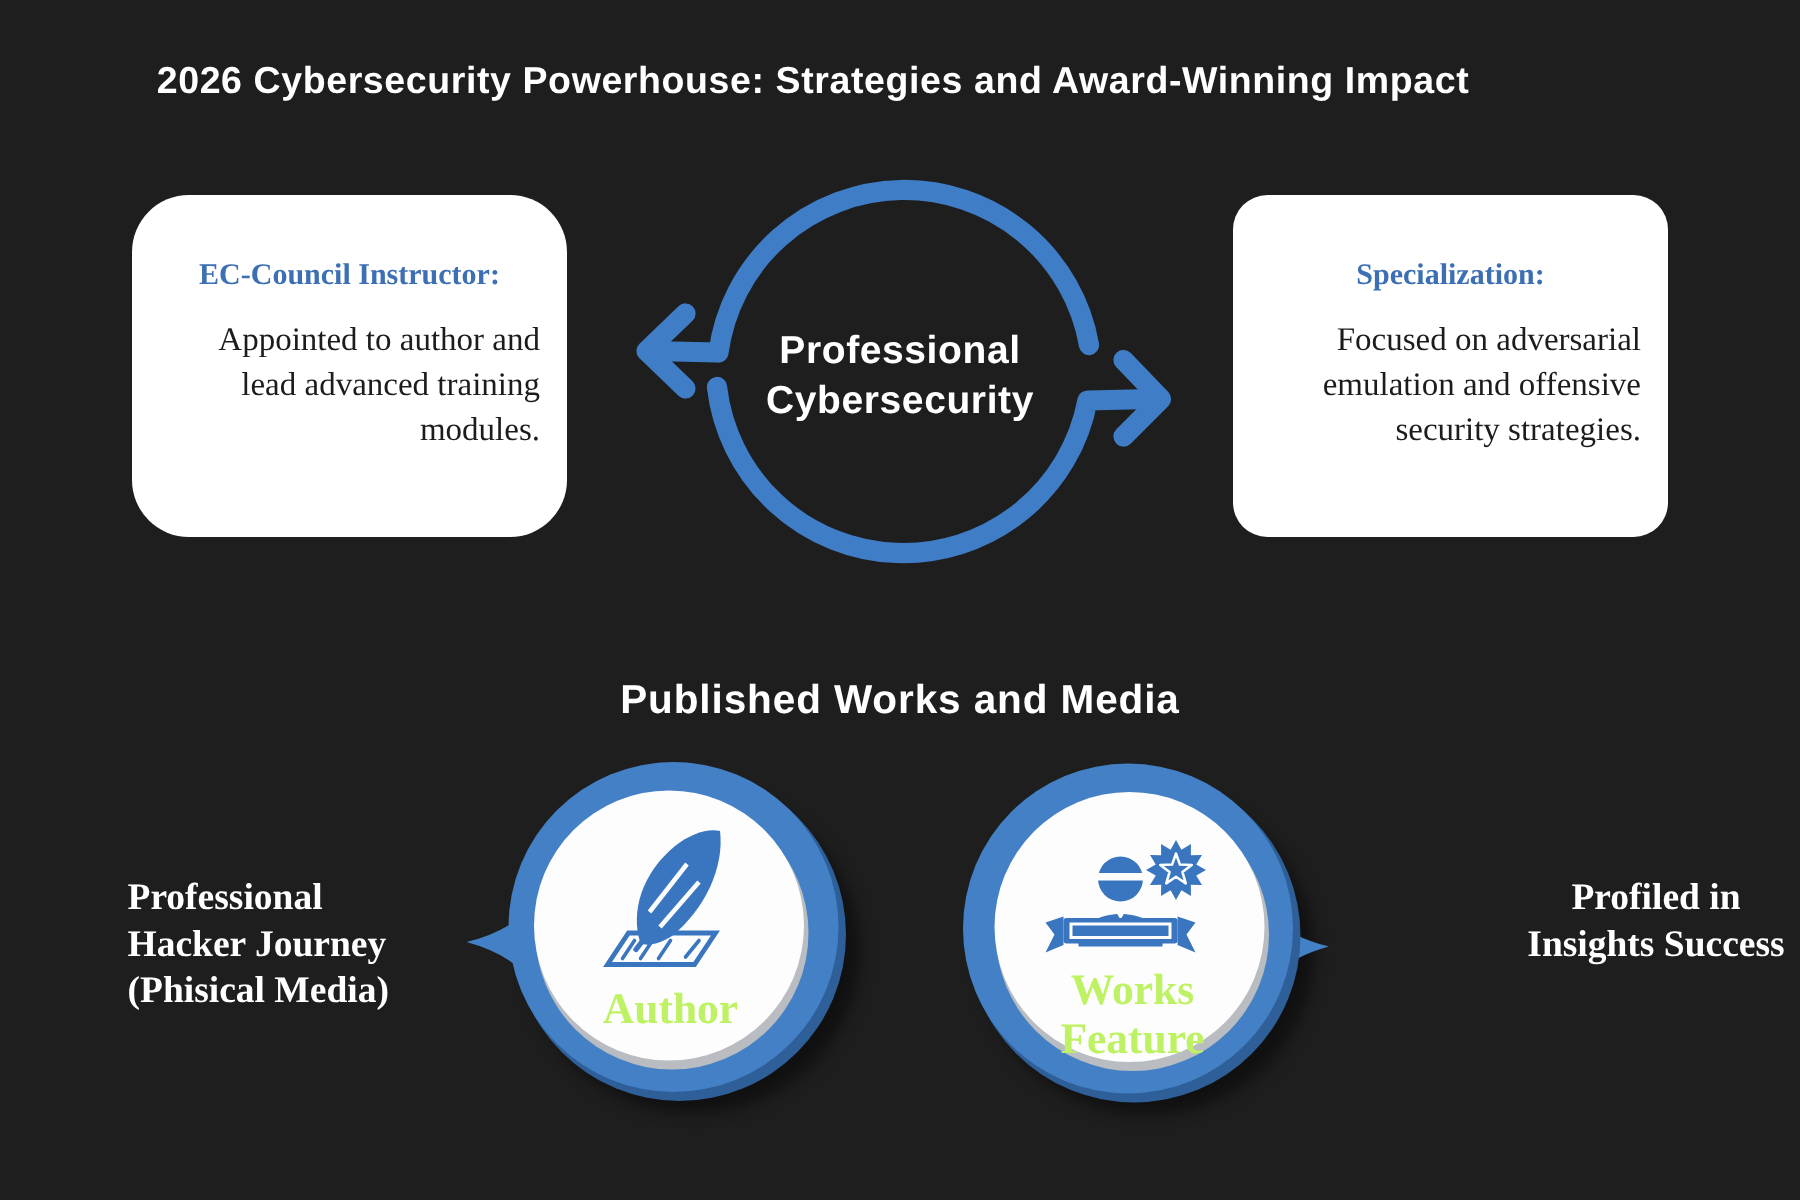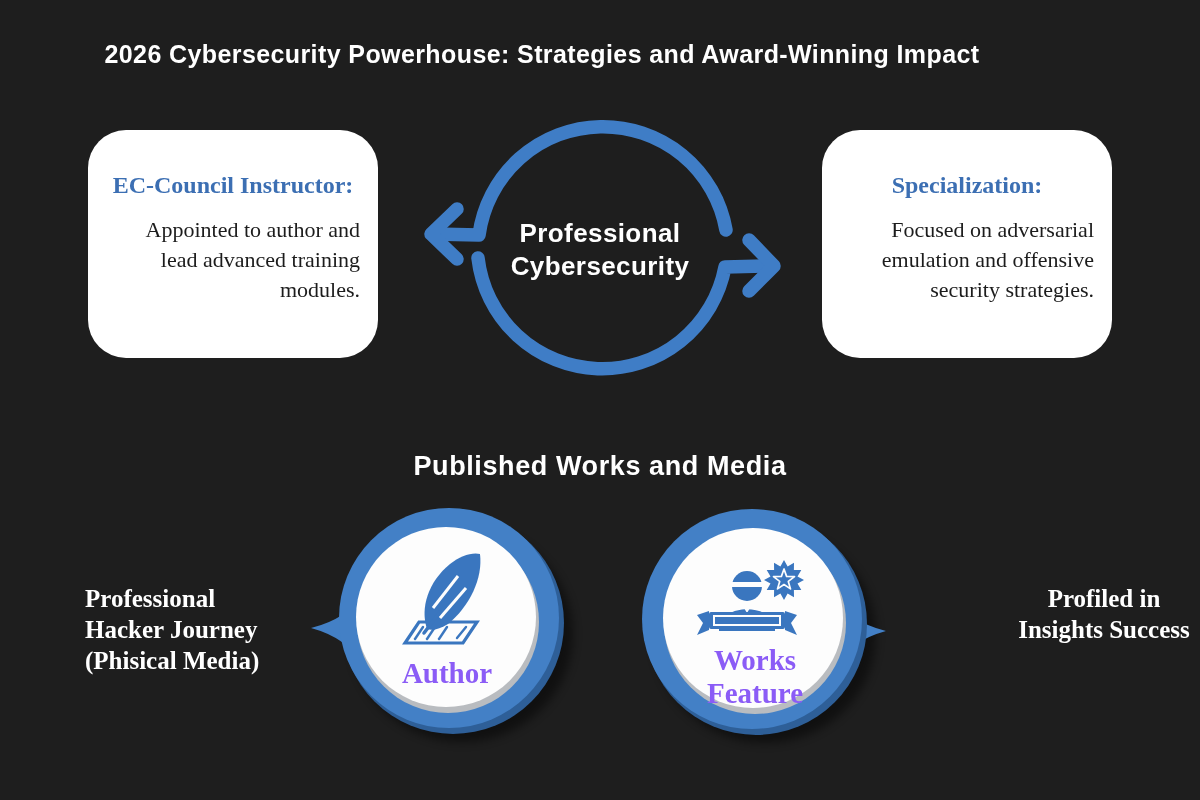--- a/index.html
+++ b/index.html
@@ -18,38 +18,38 @@
     text-align:center; color:#ffffff; font-size:27px; font-weight:bold;
     letter-spacing:0.6px;
   }
   .card {
     position:absolute; top:130px; width:290px; height:228px;
     background:#ffffff; border-radius:38px;
     display:flex; flex-direction:column; align-items:center;
     box-sizing:border-box; padding-top:42px;
   }
   .card-left  { left:88px; }
-  .card-right { left:822px; }
+  .card-right { left:822px;border-radius:23px; }
   .card-heading {
     font-family:"Liberation Serif", serif; font-weight:bold;
-    font-size:24px; color:#3c6fb3; margin-bottom:16px; text-align:left;
+    font-size:20px; color:#3c6fb3; margin-bottom:16px; text-align:left;
   }
   .card-body {
     font-family:"Liberation Serif", serif; font-size:22px; color:#1c1c1c;
     line-height:30px; text-align:right; width:254px;
   }
   .cycle-svg { position:absolute; left:410px; top:105px; }
   .cycle-label {
     position:absolute; left:460px; top:217px; width:280px;
     text-align:center; color:#ffffff; font-size:26px; font-weight:bold;
     line-height:33px; letter-spacing:0.4px;
   }
   .badge-svg { position:absolute; }
   .badge-label {
-    position:absolute; text-align:center; color:#8b5cf6;
+    position:absolute; text-align:center; color:#bef264;
     font-family:"Liberation Serif", serif; font-weight:bold;
     font-size:29px; line-height:33px;
   }
   .side-note {
     position:absolute; color:#ffffff;
     font-family:"Liberation Serif", serif; font-weight:bold;
     font-size:25px; line-height:31px;
   }
   .side-note-left  { left:85px;  top:583px; width:210px; text-align:left; }
   .side-note-right { left:996px; top:583px; width:216px; text-align:center; }

